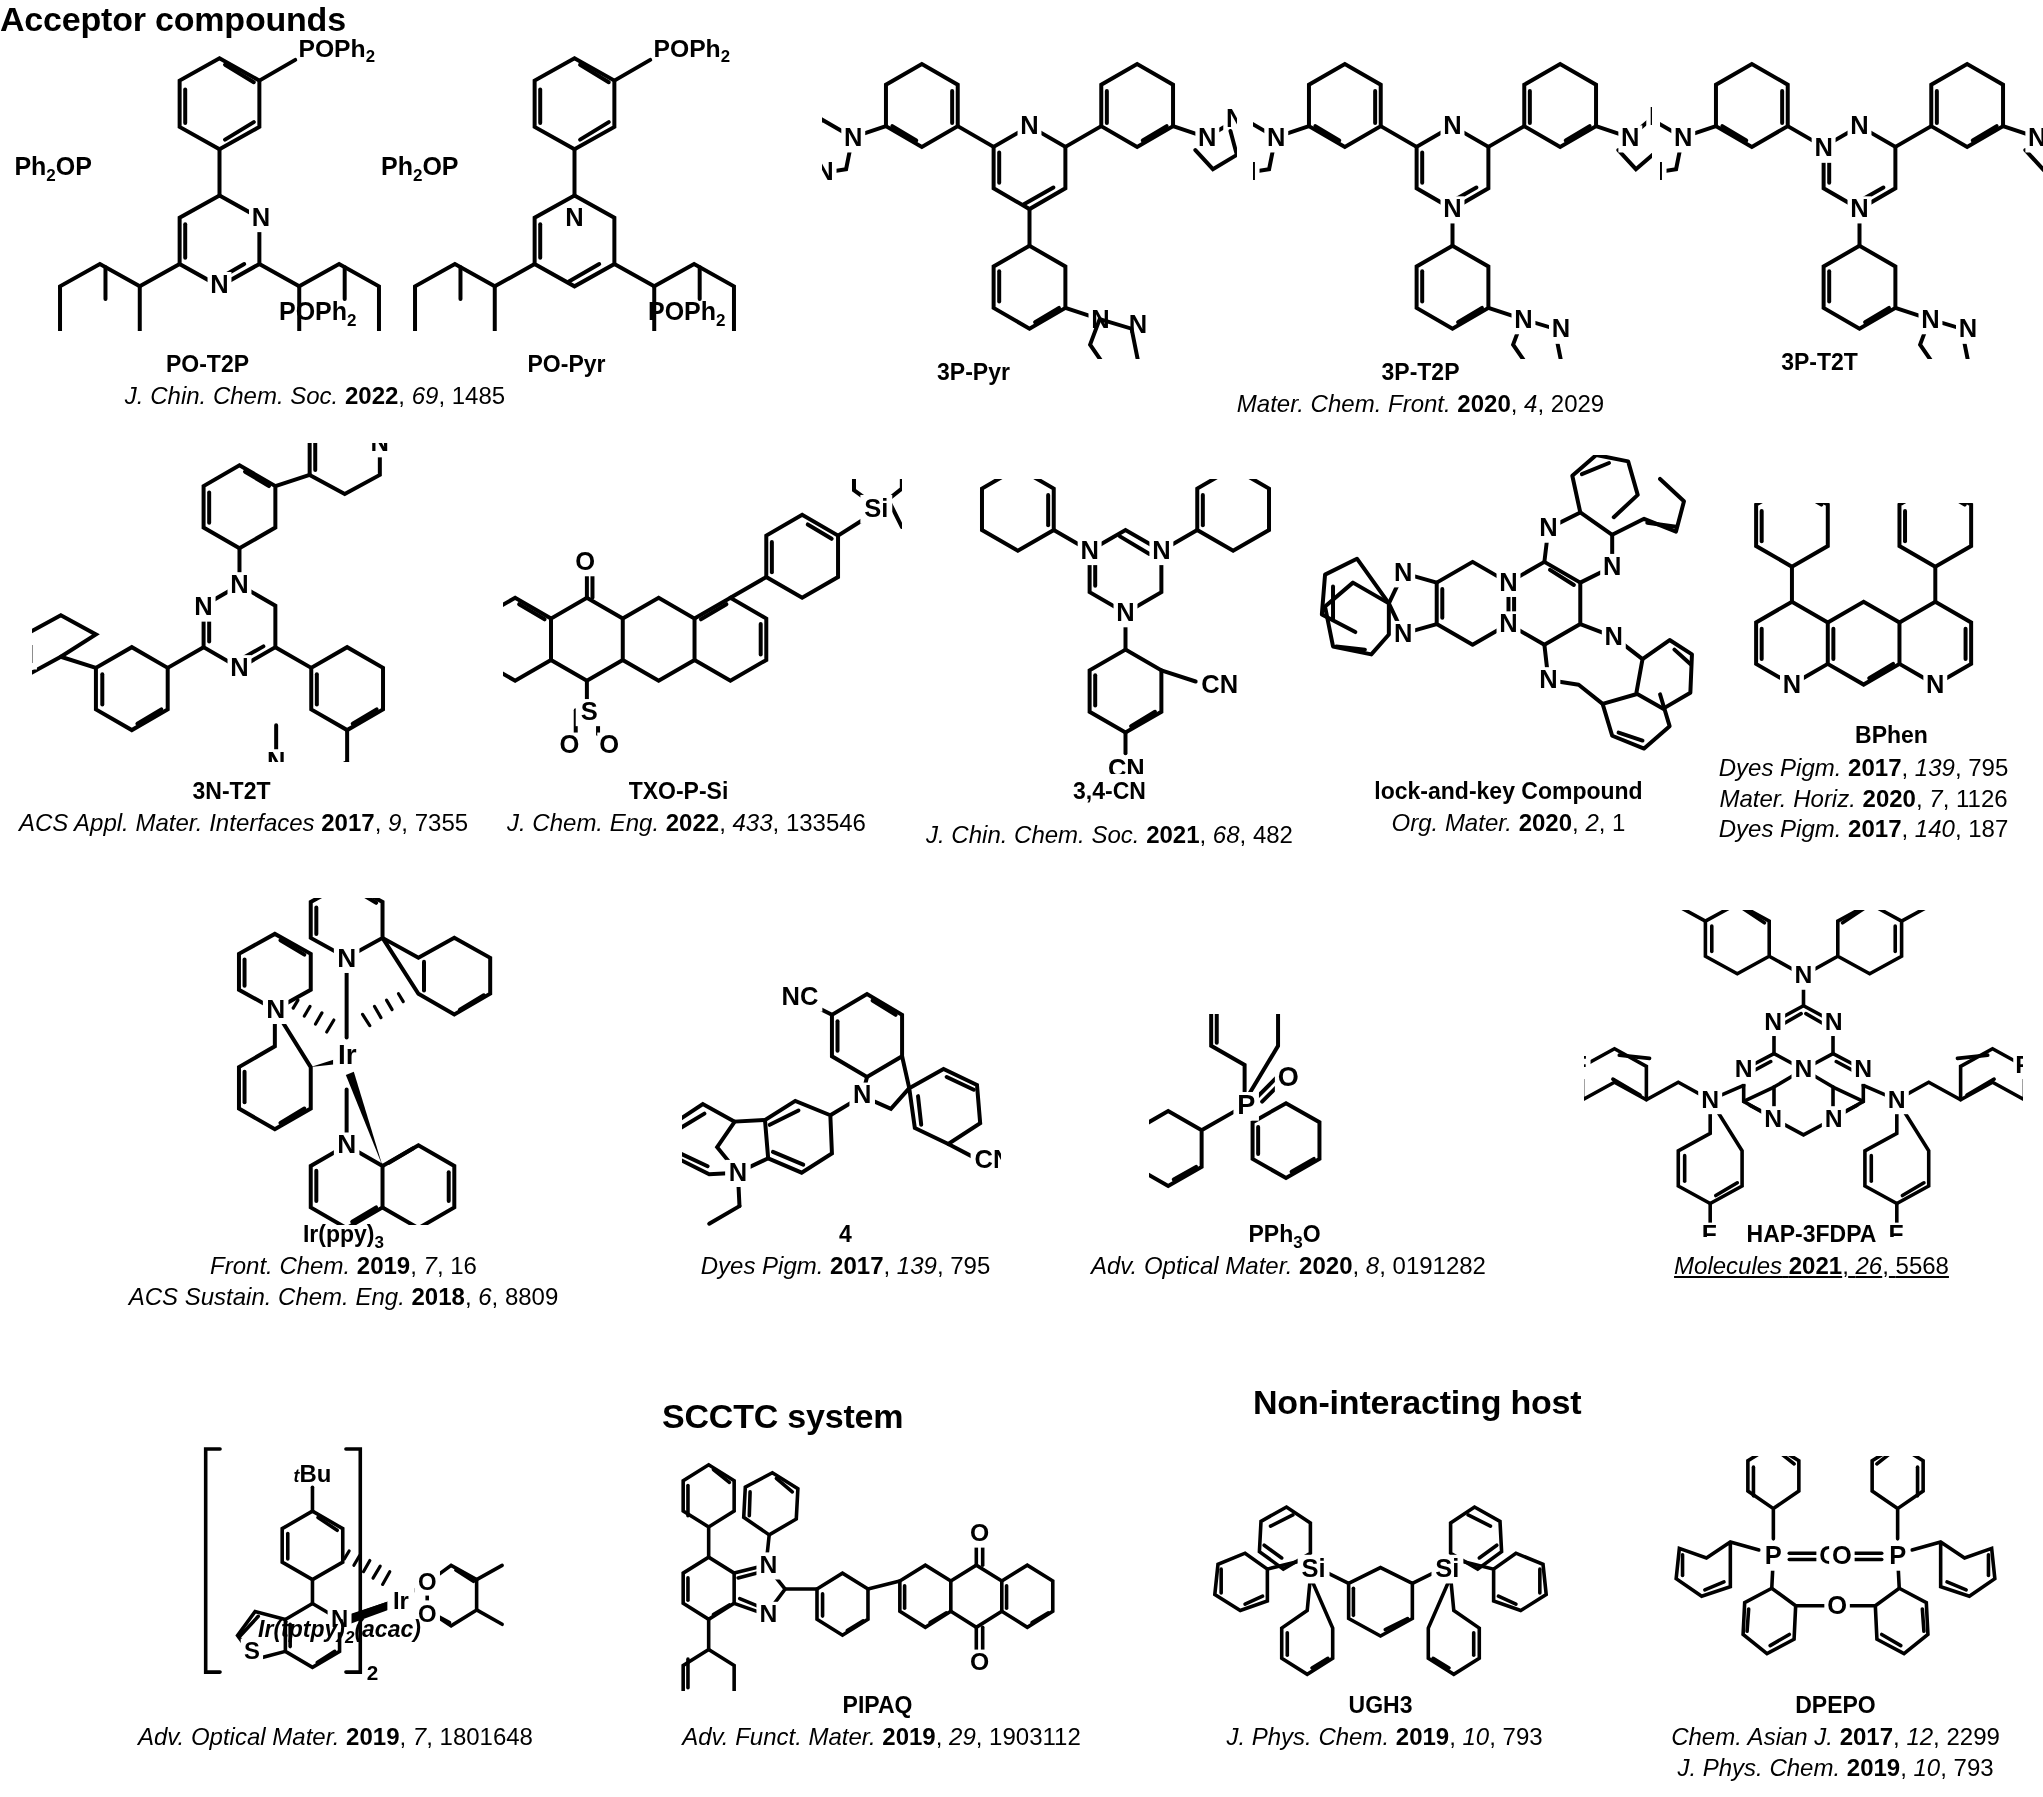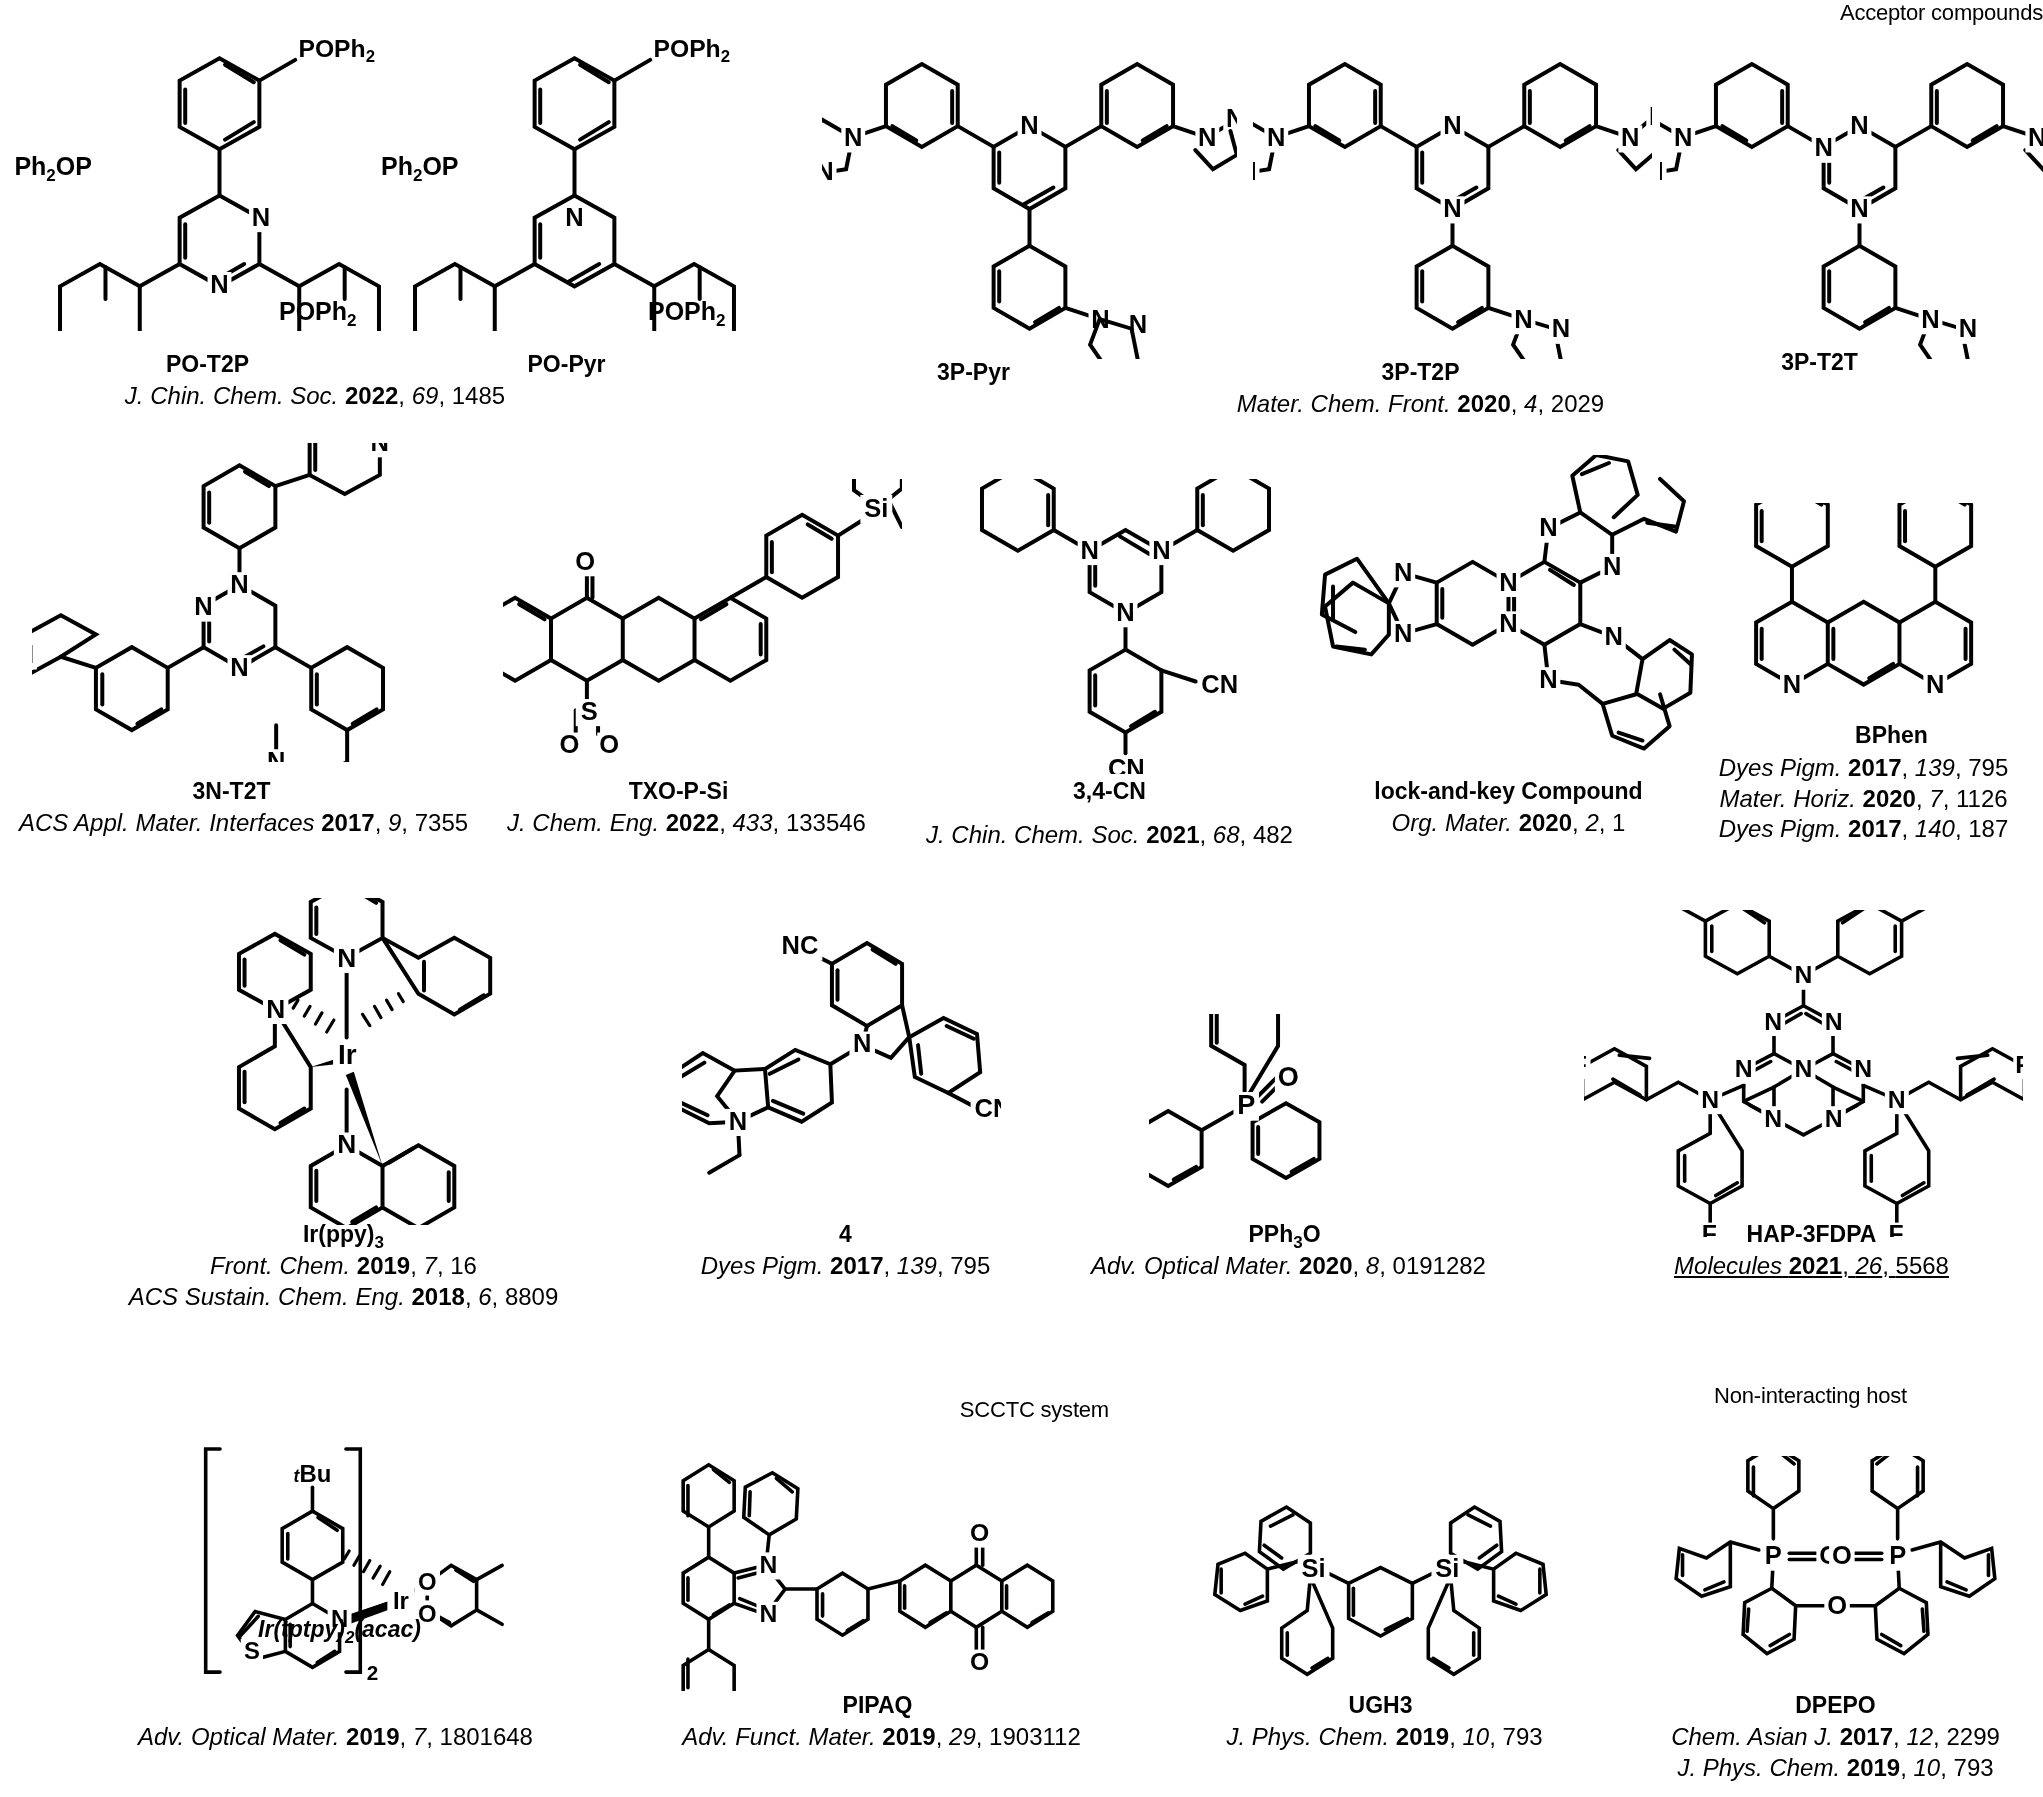--- a/index.html
+++ b/index.html
@@ -10,24 +10,24 @@
   }
   #page {
     position: relative;
     width: 2043px;
     height: 1797px;
     background: #fff;
     overflow: hidden;
   }
   .section-title {
     position: absolute;
-    font-weight: normal;
-    font-size: 22px;
+    font-weight: bold;
+    font-size: 34px;
     color: #000;
-    text-align: right;
+    text-align: left;
     white-space: nowrap;
     letter-spacing: -0.2px;
   }
   .cmpd {
     position: absolute;
   }
   .cmpd-name {
     font-weight: bold;
     font-size: 23px;
     color: #000;
@@ -689,21 +689,21 @@
       <span class="reg">16</span>
     </div>
     <div class="cmpd-ref">
       <i>ACS Sustain. Chem. Eng.</i>
       <b>2018</b><span class="reg">,</span>
       <i>6</i><span class="reg">,</span>
       <span class="reg">8809</span>
     </div>
   </div>
 
-  <div class="cmpd" style="left:682px; top:916px;">
+  <div class="cmpd" style="left:682px; top:967px;">
     <svg width="319" height="271" viewBox="0 0 400 340">
       <g stroke="#000" stroke-width="5" fill="none" stroke-linecap="round">
 
         <path d="M188 112 L188 60 L232 34 L276 60 L276 112 L232 138 Z"></path>
         <path d="M195 105 L195 68"></path>
         <path d="M239 42 L268 60"></path>
 
         <path d="M232 138 L226 162 L262 178 L285 152 L276 112"></path>
 
         <path d="M285 152 L328 128 L370 148 L374 196 L334 222 L292 202 Z"></path>

